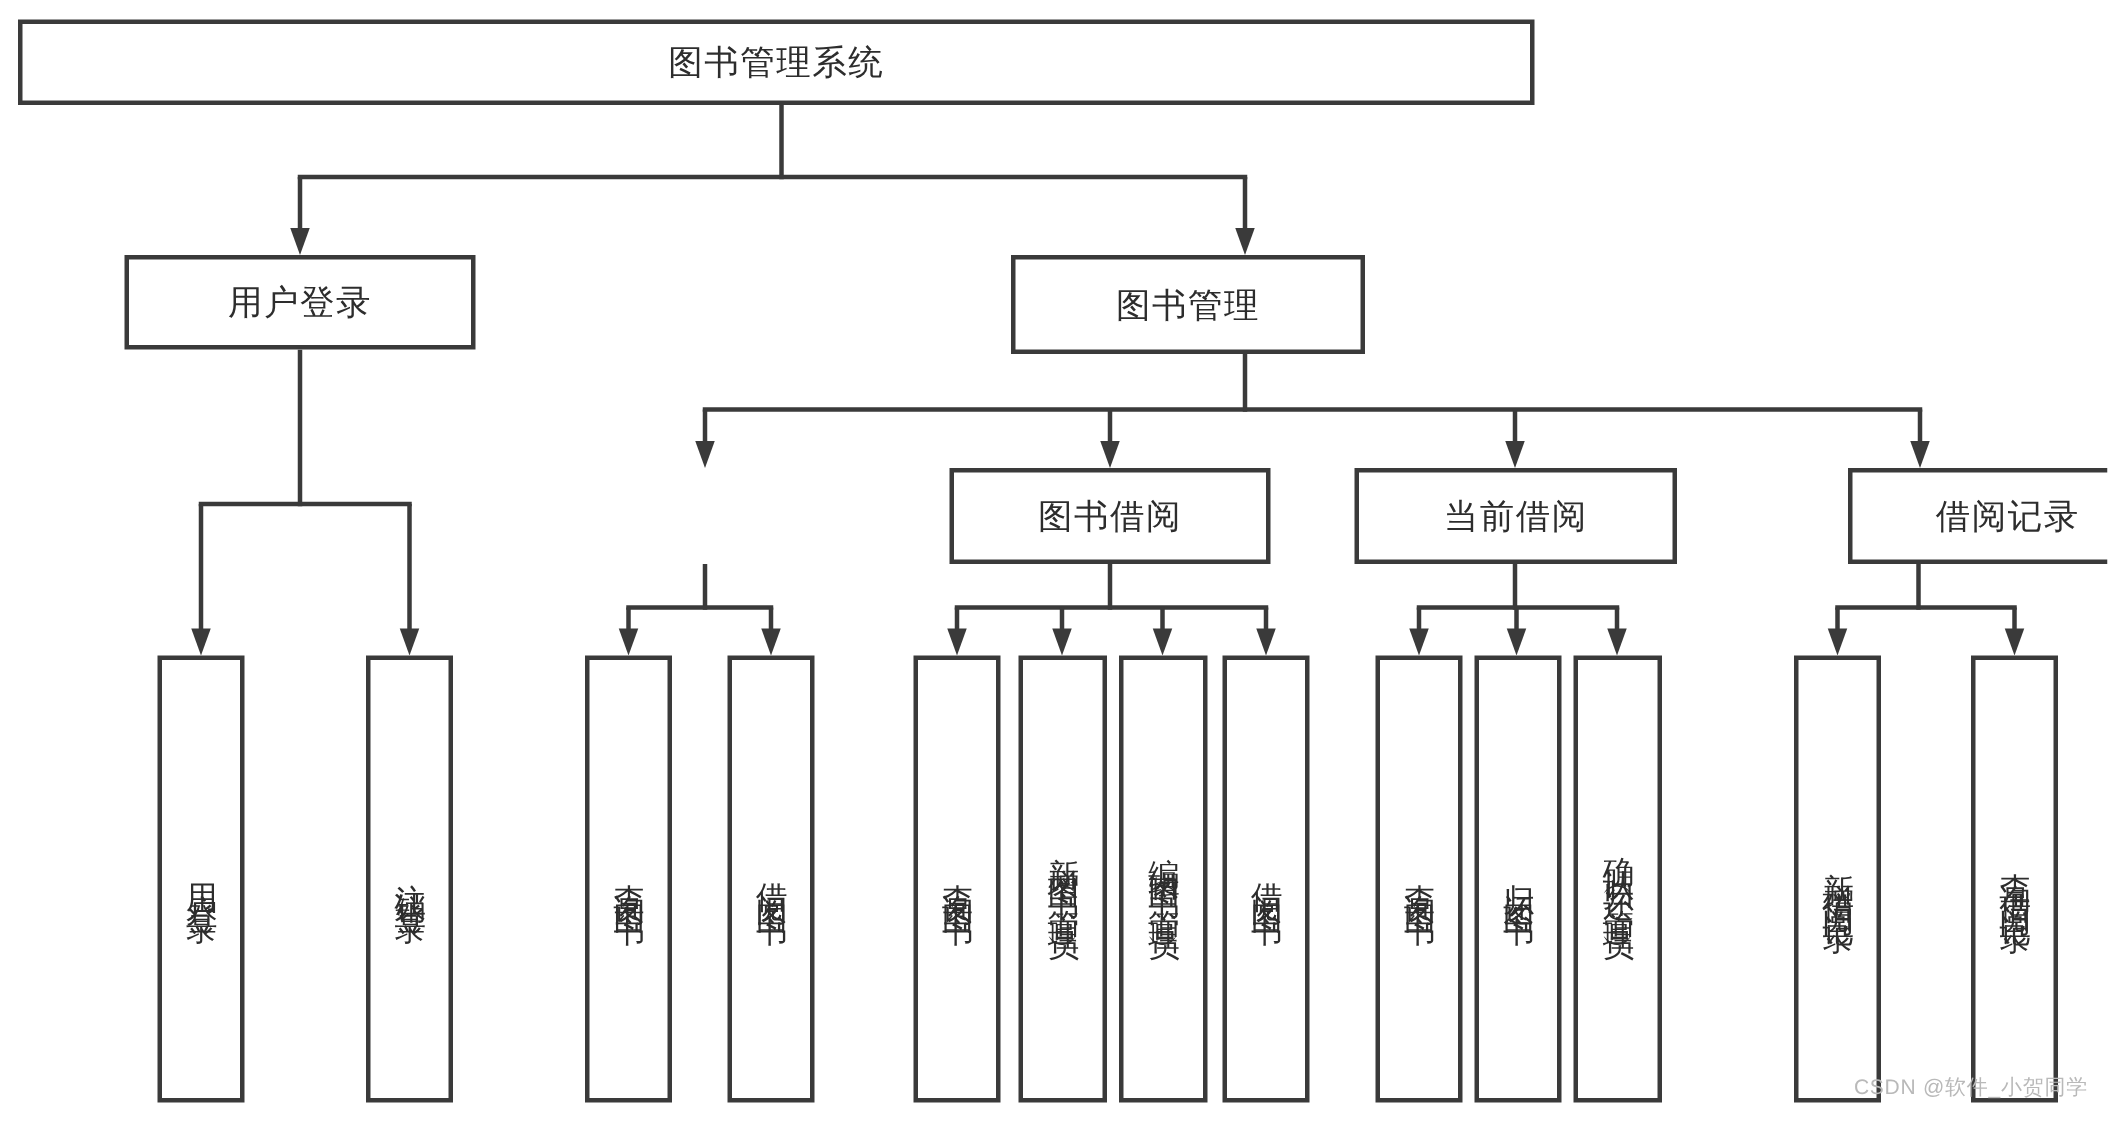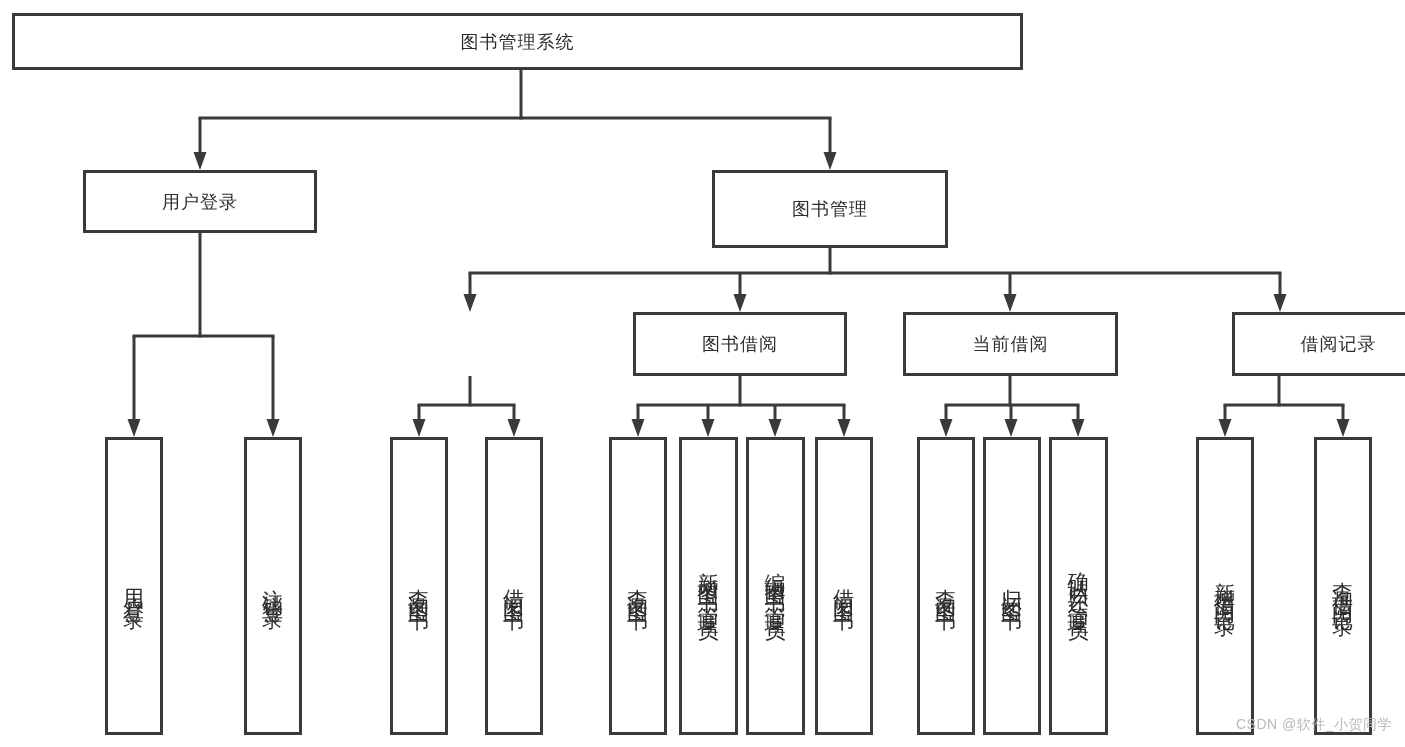--- a/index.html
+++ b/index.html
@@ -5,21 +5,21 @@
   html,body{margin:0;padding:0;background:#ffffff;}
   body{font-family:"Liberation Sans",sans-serif;}
   .stage{position:relative;width:1405px;height:747px;background:#ffffff;overflow:hidden;}
   svg.connectors{position:absolute;left:0;top:0;width:1405px;height:747px;}
   .box{
     position:absolute;box-sizing:border-box;
     border:3px solid #3a3a3a;background:#ffffff;
     display:flex;align-items:center;justify-content:center;
     color:#2d2d2d;
   }
-  .box.h span{font-size:18px;letter-spacing:1px;white-space:nowrap;}
+  .box.h span{font-size:23px;letter-spacing:1px;white-space:nowrap;}
   .box.v span{
     writing-mode:vertical-rl;text-orientation:mixed;
     font-size:21px;line-height:1;letter-spacing:7px;white-space:nowrap;
   }
   .watermark{
     position:absolute;top:716px;right:13px;
     color:#b9b9b9;font-size:14px;letter-spacing:0.5px;z-index:5;
   }
 </style>
 </head>
@@ -93,21 +93,21 @@
     </g>
   </svg>
 
   <div class="box h" style="left:12px;top:13px;width:1011px;height:57px">
     <span>图书管理系统</span>
   </div>
 
   <div class="box h" style="left:83px;top:170px;width:234px;height:63px">
     <span>用户登录</span>
   </div>
-  <div class="box h" style="left:712px;top:170px;width:236px;height:78px">
+  <div class="box h" style="left:674px;top:170px;width:236px;height:66px">
     <span>图书管理</span>
   </div>
 
   <div class="box h" style="left:633px;top:312px;width:214px;height:64px">
     <span>图书借阅</span>
   </div>
   <div class="box h" style="left:903px;top:312px;width:215px;height:64px">
     <span>当前借阅</span>
   </div>
   <div class="box h" style="left:1232px;top:312px;width:213px;height:64px">

